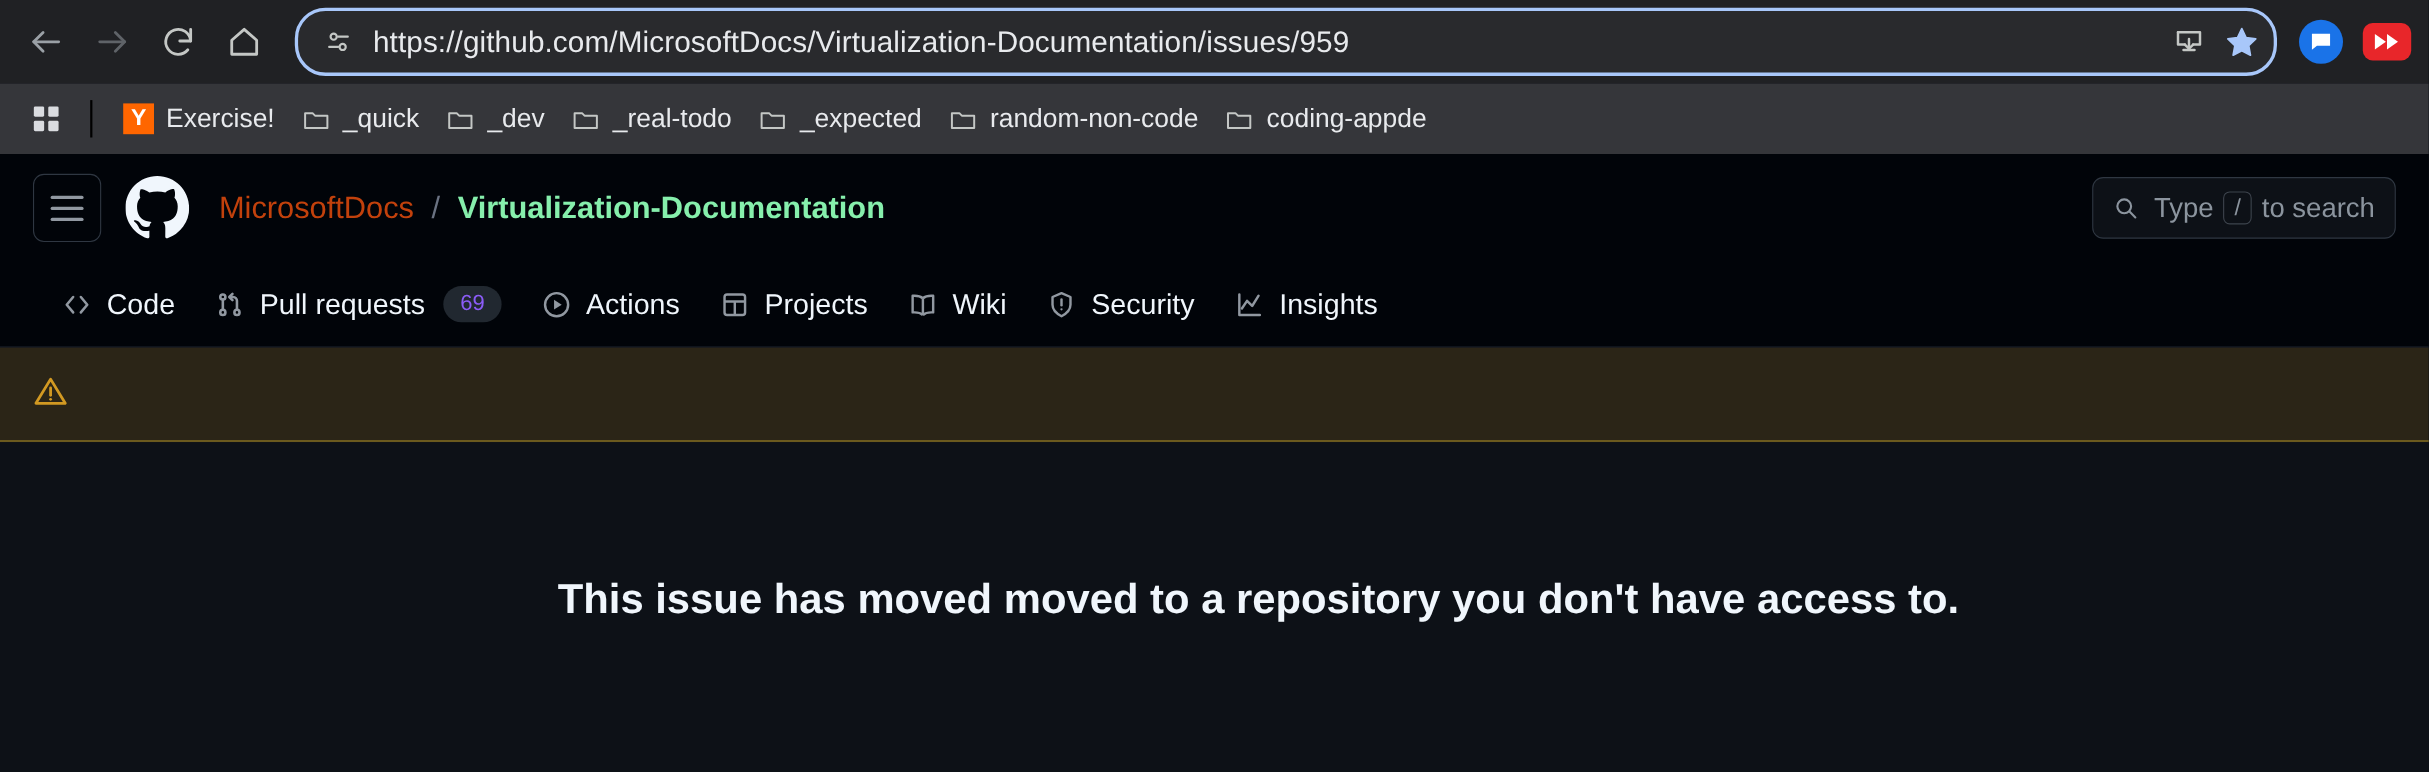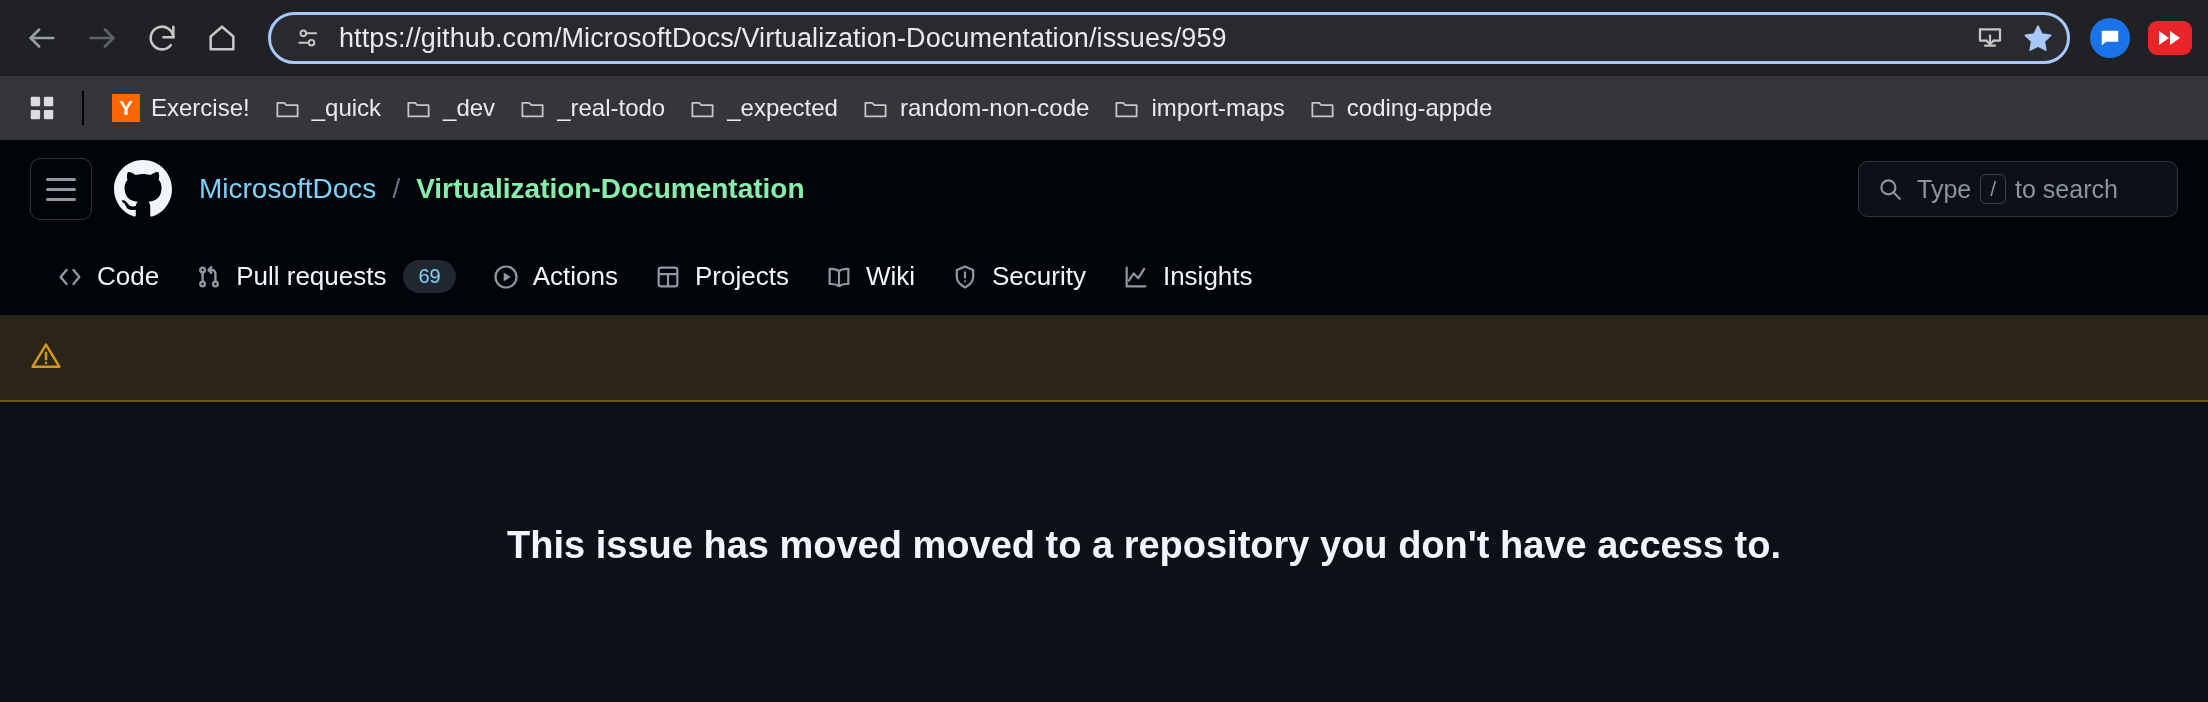--- a/index.html
+++ b/index.html
@@ -22,21 +22,21 @@
   .nav-btn {
     width: 56px; height: 56px;
     display: flex; align-items: center; justify-content: center;
     border-radius: 50%;
     flex: 0 0 auto;
   }
   .nav-btn svg { display: block; }
 
   .omnibox {
     flex: 1 1 auto;
-    height: 52px;
+    height: 62px;
     margin-left: 14px;
     margin-right: 16px;
     background: #292a2d;
     border: 3px solid #a8c7fa;
     border-radius: 28px;
     display: flex;
     align-items: center;
     padding: 0 8px 0 16px;
     gap: 10px;
     min-width: 0;
@@ -120,26 +120,26 @@
     gap: 7px;
     flex: 0 0 auto;
   }
   .hamburger span { display:block; width: 30px; height: 3px; background: #9198a1; border-radius: 2px; }
   .gh-logo { margin-left: 22px; flex: 0 0 auto; display:flex; align-items:center; }
   .gh-crumb {
     display: flex; align-items: center; gap: 16px;
     margin-left: 27px;
     font-size: 28px;
   }
-  .crumb-owner { color: #7dd3fc; font-weight: 400; }
+  .crumb-owner { color: #c2410c; font-weight: 400; }
   .crumb-slash { color: #6a7282; font-weight: 300; }
   .crumb-repo { color: #86efac; font-weight: 700; }
   .gh-header-spacer { flex: 1 1 auto; }
   .gh-search {
-    width: 320px; height: 56px;
+    width: 276px; height: 56px;
     border: 1px solid #2f3742;
     border-radius: 10px;
     background: #0d1117;
     display: flex; align-items: center;
     gap: 14px; padding: 0 18px;
     flex: 0 0 auto;
     overflow: hidden;
   }
   .gh-search-text {
     color: #8b949e; font-size: 25px;
@@ -167,21 +167,21 @@
     padding: 10px 18px;
     border-radius: 8px;
     color: #f0f6fc;
     font-size: 26px;
     flex: 0 0 auto;
     text-align: right;
   }
   .repo-tab .tabicon { display:flex; align-items:center; }
   .counter {
     background: #212830;
-    color: #7dd3fc;
+    color: #8b5cf6;
     border-radius: 24px;
     font-size: 20px;
     padding: 5px 15px;
     margin-left: 4px;
   }
 
   
   .flash-banner {
     background: #2b2517;
     border-bottom: 2px solid #6b5a1e;
@@ -330,26 +330,20 @@
   </div>
 
 
   <div class="bm-item">
     <svg width="27" height="27" viewBox="0 0 24 24" fill="none" stroke="#c4c7c5" stroke-width="1.6" stroke-linejoin="round">
         <path d="M3 7h6l2 2h10v10H3z"></path>
       </svg>
     <span>random-non-code</span>
   </div>
 
-  <div class="bm-item">
-    <svg width="27" height="27" viewBox="0 0 24 24" fill="none" stroke="#c4c7c5" stroke-width="1.6" stroke-linejoin="round">
-        <path d="M3 7h6l2 2h10v10H3z"></path>
-      </svg>
-    <span>import-maps</span>
-  </div>
 
 
   <div class="bm-item">
     <svg width="27" height="27" viewBox="0 0 24 24" fill="none" stroke="#c4c7c5" stroke-width="1.6" stroke-linejoin="round">
         <path d="M3 7h6l2 2h10v10H3z"></path>
       </svg>
     <span>coding-appde</span>
   </div>
 </div>
 

